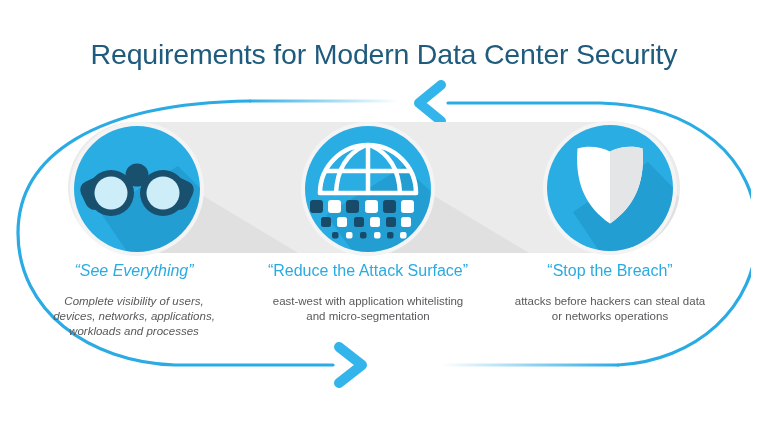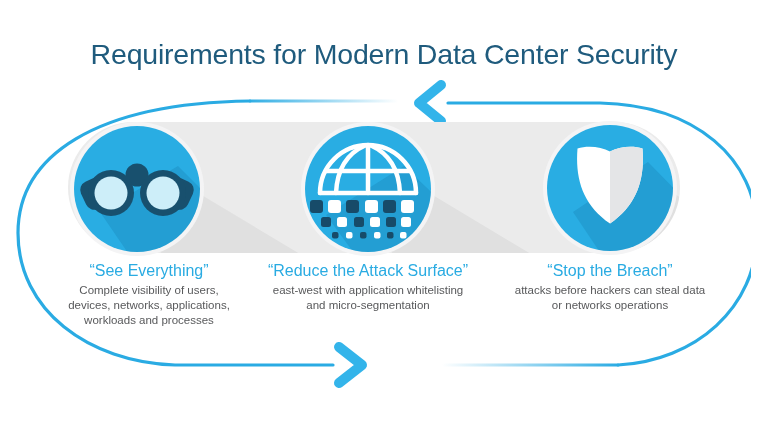--- a/index.html
+++ b/index.html
@@ -3,22 +3,22 @@
 <meta charset="utf-8">
 <style>
   html,body{margin:0;padding:0;background:#fff;}
   .stage{position:relative;width:751px;height:432px;background:#ffffff;overflow:hidden;
          font-family:"Liberation Sans",sans-serif;}
   .title{position:absolute;left:0;top:38px;width:768px;text-align:center;
          font-size:28.5px;letter-spacing:-0.2px;color:#1f5b7d;font-weight:400;}
   .diagram{position:absolute;left:0;top:0;width:768px;height:432px;}
   .card{position:absolute;top:261px;width:250px;text-align:center;}
   .card .heading{font-size:16px;line-height:19px;color:#29abe2;font-weight:400;}
-  .card .body{margin-top:3px;font-size:11.5px;line-height:15px;color:#58595b;}
-  .c1{left:24px;} .c2{left:243px;} .c3{left:485px;}
+  .card .body{margin-top:14px;font-size:11.5px;line-height:15px;color:#58595b;}
+  .c1{left:9px;font-style:italic;} .c2{left:243px;} .c3{left:485px;}
 </style>
 </head>
 <body>
 
 <div class="stage">
 
   <div class="title">Requirements for Modern Data Center Security</div>
 
   <svg class="diagram" viewBox="0 0 768 432" width="768" height="432">
     <defs>

